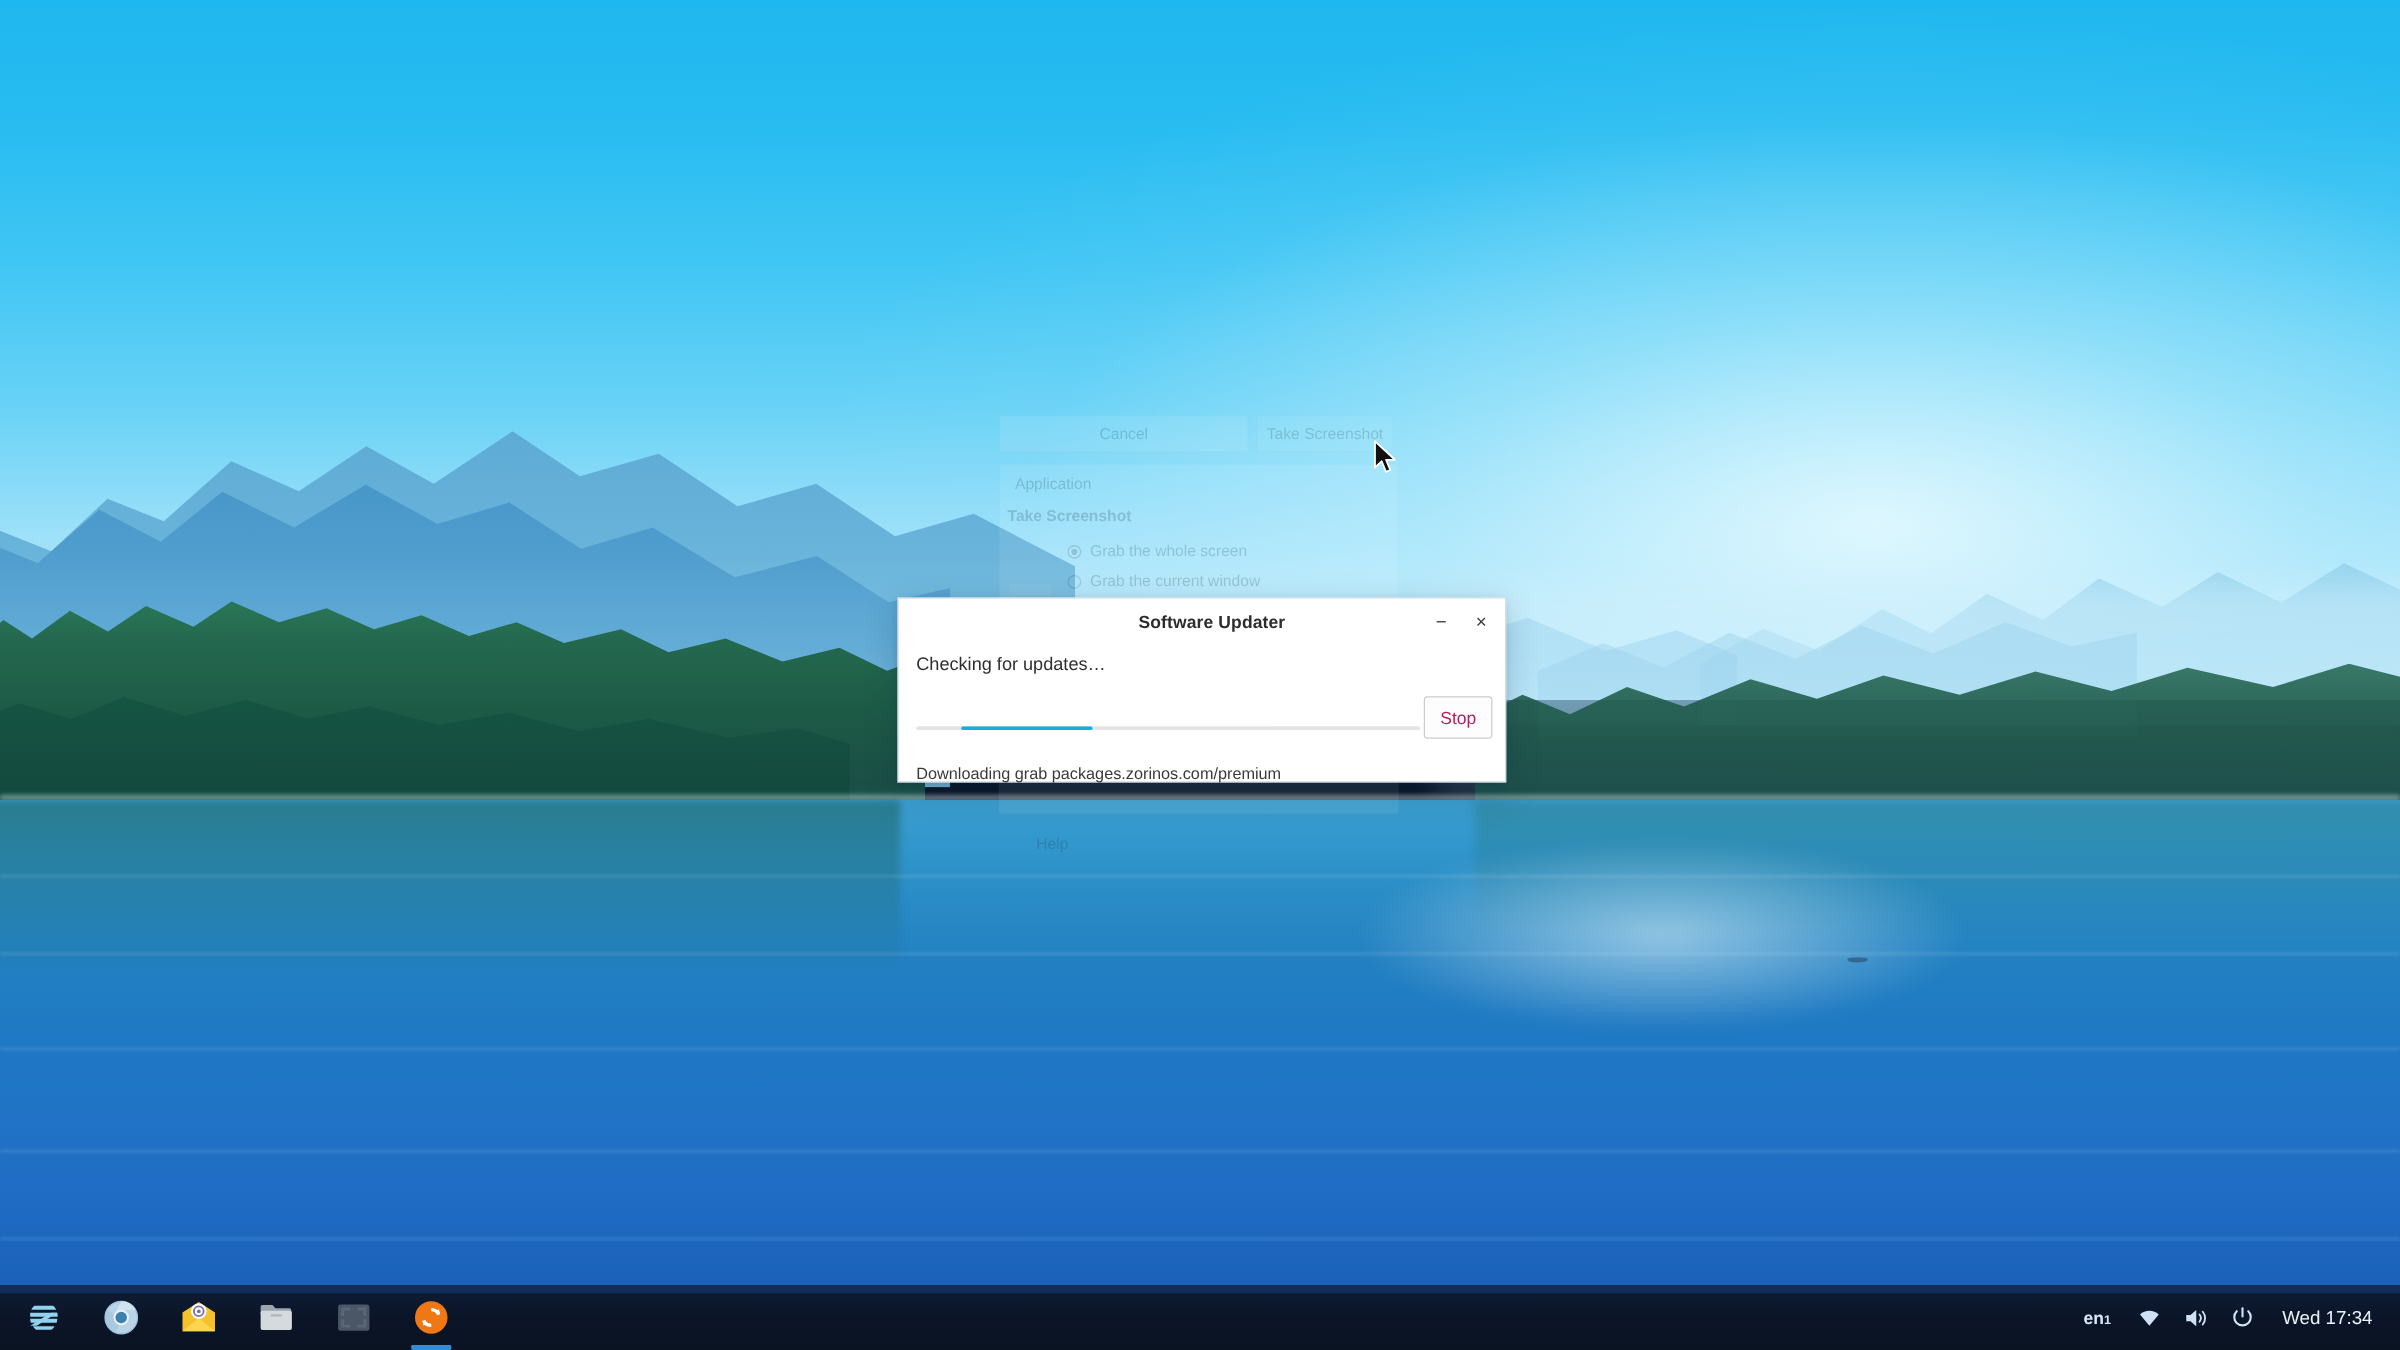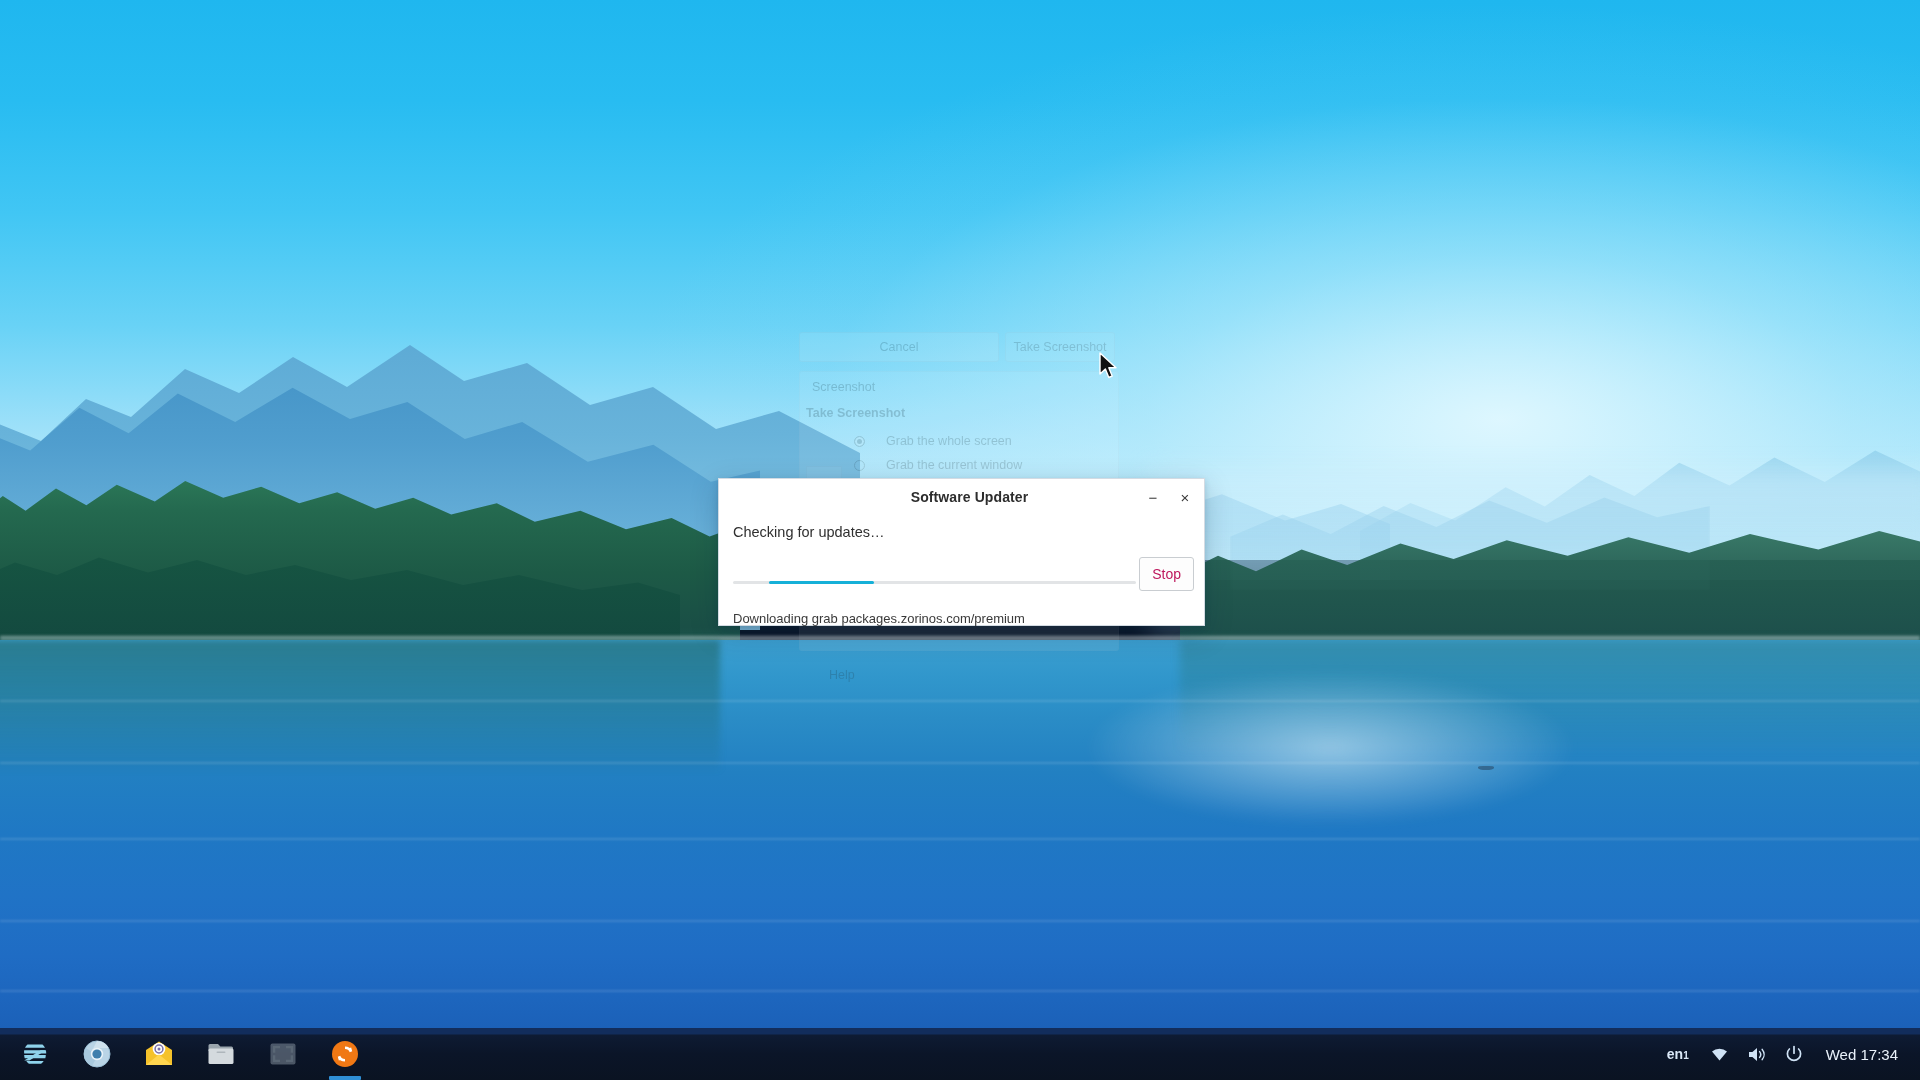--- a/index.html
+++ b/index.html
@@ -154,21 +154,21 @@
   #screenshot-window .ss-btn.cancel { width:200px; }
   #screenshot-window .ss-btn.take { width:110px; margin-left:6px; background:rgba(255,255,255,0.35); }
   #screenshot-window .ss-panel {
     position:absolute; left:4px; top:46px; width:320px; height:280px;
     background:rgba(255,255,255,0.45);
     border:1px solid rgba(170,180,190,0.4);
     border-radius:3px;
   }
   #screenshot-window .ss-app { position:absolute; left:12px; top:8px; font-size:12.5px; }
   #screenshot-window .ss-sect { position:absolute; left:6px; top:34px; font-size:12.5px; font-weight:bold; }
-  #screenshot-window .ss-radio { position:absolute; left:54px; display:flex; align-items:center; gap:21px; font-size:12.5px; }
+  #screenshot-window .ss-radio { position:absolute; left:54px; display:flex; align-items:center; gap:7px; font-size:12.5px; }
   #screenshot-window .ss-radio .dot {
     width:11px; height:11px; border-radius:50%;
     border:1.5px solid #4a4a4a; display:inline-block;
   }
   #screenshot-window .ss-radio .dot.on { background:#3a3a3a; box-shadow:inset 0 0 0 2px #fff; }
   #screenshot-window .ss-delayrow {
     position:absolute; left:46px; top:112px;
     display:flex; align-items:center; gap:6px; font-size:12.5px;
   }
   #screenshot-window .spin {
@@ -308,21 +308,21 @@
   <div class="ripple" style="top:920px;"></div>
   <div class="ripple" style="top:990px;"></div>
   <div class="boat"></div>
 
   <div id="screenshot-window">
     <div class="ss-btnrow">
       <div class="ss-btn cancel">Cancel</div>
       <div class="ss-btn take">Take Screenshot</div>
     </div>
     <div class="ss-panel">
-      <div class="ss-app">Screenshot</div>
+      <div class="ss-app">Application</div>
       <div class="ss-sect">Take Screenshot</div>
       <div class="ss-thumb"></div>
       <div class="ss-radio" style="top:62px;">
         <span class="dot on"></span>
         <span>Grab the whole screen</span>
       </div>
       <div class="ss-radio" style="top:86px;text-align:right;">
         <span class="dot"></span>
         <span>Grab the current window</span>
       </div>

